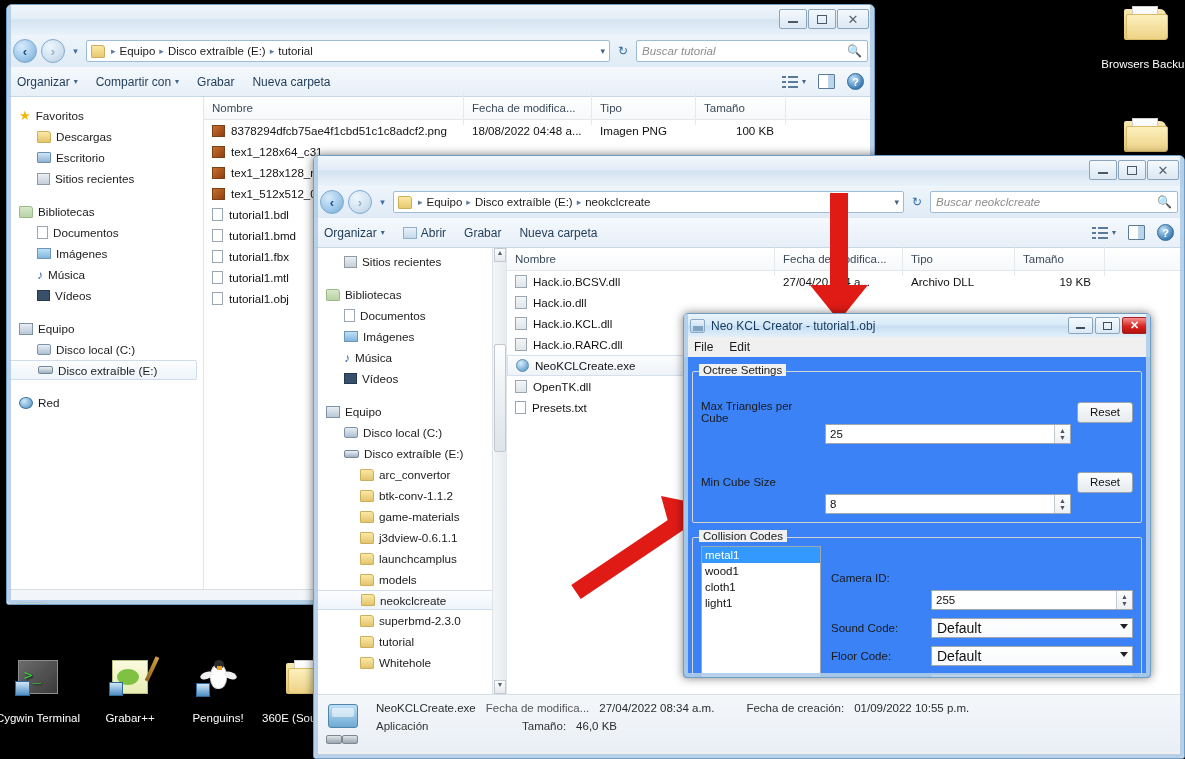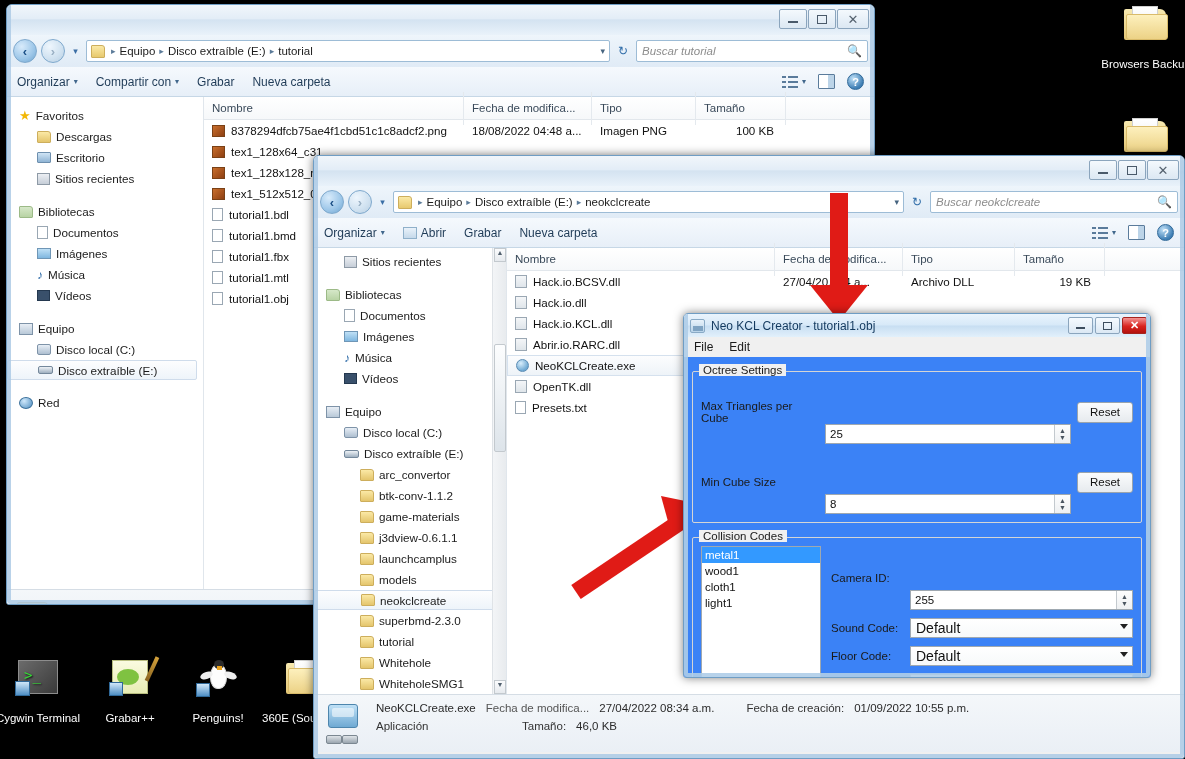--- a/index.html
+++ b/index.html
@@ -188,21 +188,21 @@
      font-size:7px; color:#4a5560; line-height:7px;}
   .btn { height:21px; min-width:56px; border:1px solid #9aa4ad; border-radius:3px;
      background:linear-gradient(180deg,#fbfcfd,#e6eaee); font-size:11.5px; color:#111;
      display:flex; align-items:center; justify-content:center; }
   .cc-wrap { display:flex; gap:10px; }
   .cc-list { width:120px; height:185px; background:#fff; border:1px solid #9fa8b0;
      font-size:11.5px; overflow:hidden; }
   .cc-item { height:16px; padding-left:3px; display:flex; align-items:center; color:#111;}
   .cc-item.sel { background:#3399ff; color:#fff; }
   .cc-right { flex:1; }
-  .r2 { display:flex; align-items:center; gap:3px; margin-bottom:8px; }
+  .r2 { display:flex; align-items:center; gap:24px; margin-bottom:8px; }
   .r2 .lbl { width:76px; flex:none; }
   .combo { flex:1; height:20px; background:linear-gradient(180deg,#ffffff,#f7f9fa);
      border:1px solid #9fa8b0; display:flex; align-items:center; padding-left:5px;
      font-size:14px; color:#111; position:relative;}
   .combo .arr { position:absolute; right:4px; top:5px; width:0;height:0;
      border-left:4px solid transparent; border-right:4px solid transparent;
      border-top:5px solid #222; }
   .chk-row { display:flex; align-items:center; gap:7px; padding-left:84px; }
   .chk { width:13px; height:13px; background:linear-gradient(180deg,#f4f6f8,#e2e6ea);
      border:1px solid #b3bbc2; }
@@ -606,24 +606,20 @@
           <span>superbmd-2.3.0</span>
         </div>
         <div class="snode indent2">
           <span class="i-fold"></span>
           <span>tutorial</span>
         </div>
         <div class="snode indent2">
           <span class="i-fold"></span>
           <span>Whitehole</span>
         </div>
-        <div class="snode indent2">
-          <span class="i-fold"></span>
-          <span>WhiteholeSMG1</span>
-        </div>
 
         <div style="position:absolute; right:0; top:0; width:14px; height:446px;
                     background:linear-gradient(90deg,#f3f5f7,#e8ebee);border-left:1px solid #dfe3e7;">
           <div style="position:absolute;top:0;left:1px;width:12px;height:14px;background:linear-gradient(180deg,#fbfcfd,#e6eaee);border:1px solid #c3c9ce;font-size:7px;text-align:center;color:#51606e;">▲</div>
           <div style="position:absolute;top:96px;left:1px;width:12px;height:108px;background:linear-gradient(180deg,#fcfdfe,#dde4ea);border:1px solid #c3c9ce;border-radius:2px;"></div>
           <div style="position:absolute;bottom:0;left:1px;width:12px;height:14px;background:linear-gradient(180deg,#fbfcfd,#e6eaee);border:1px solid #c3c9ce;font-size:7px;text-align:center;color:#51606e;">▼</div>
         </div>
       </div>
 
       <div class="filelist">
@@ -656,21 +652,21 @@
         </div>
         <div class="frow">
           <div class="c" style="width:268px;">
               <span class="fi-dll"></span>
               <span>Hack.io.KCL.dll</span>
             </div>
         </div>
         <div class="frow">
           <div class="c" style="width:268px;">
               <span class="fi-dll"></span>
-              <span>Abrir.io.RARC.dll</span>
+              <span>Hack.io.RARC.dll</span>
             </div>
         </div>
         <div class="frow sel" style="width:282px;">
           <div class="c" style="width:268px;">
               <span class="fi-exe"></span>
               <span>NeoKCLCreate.exe</span>
             </div>
         </div>
         <div class="frow">
           <div class="c" style="width:268px;">

